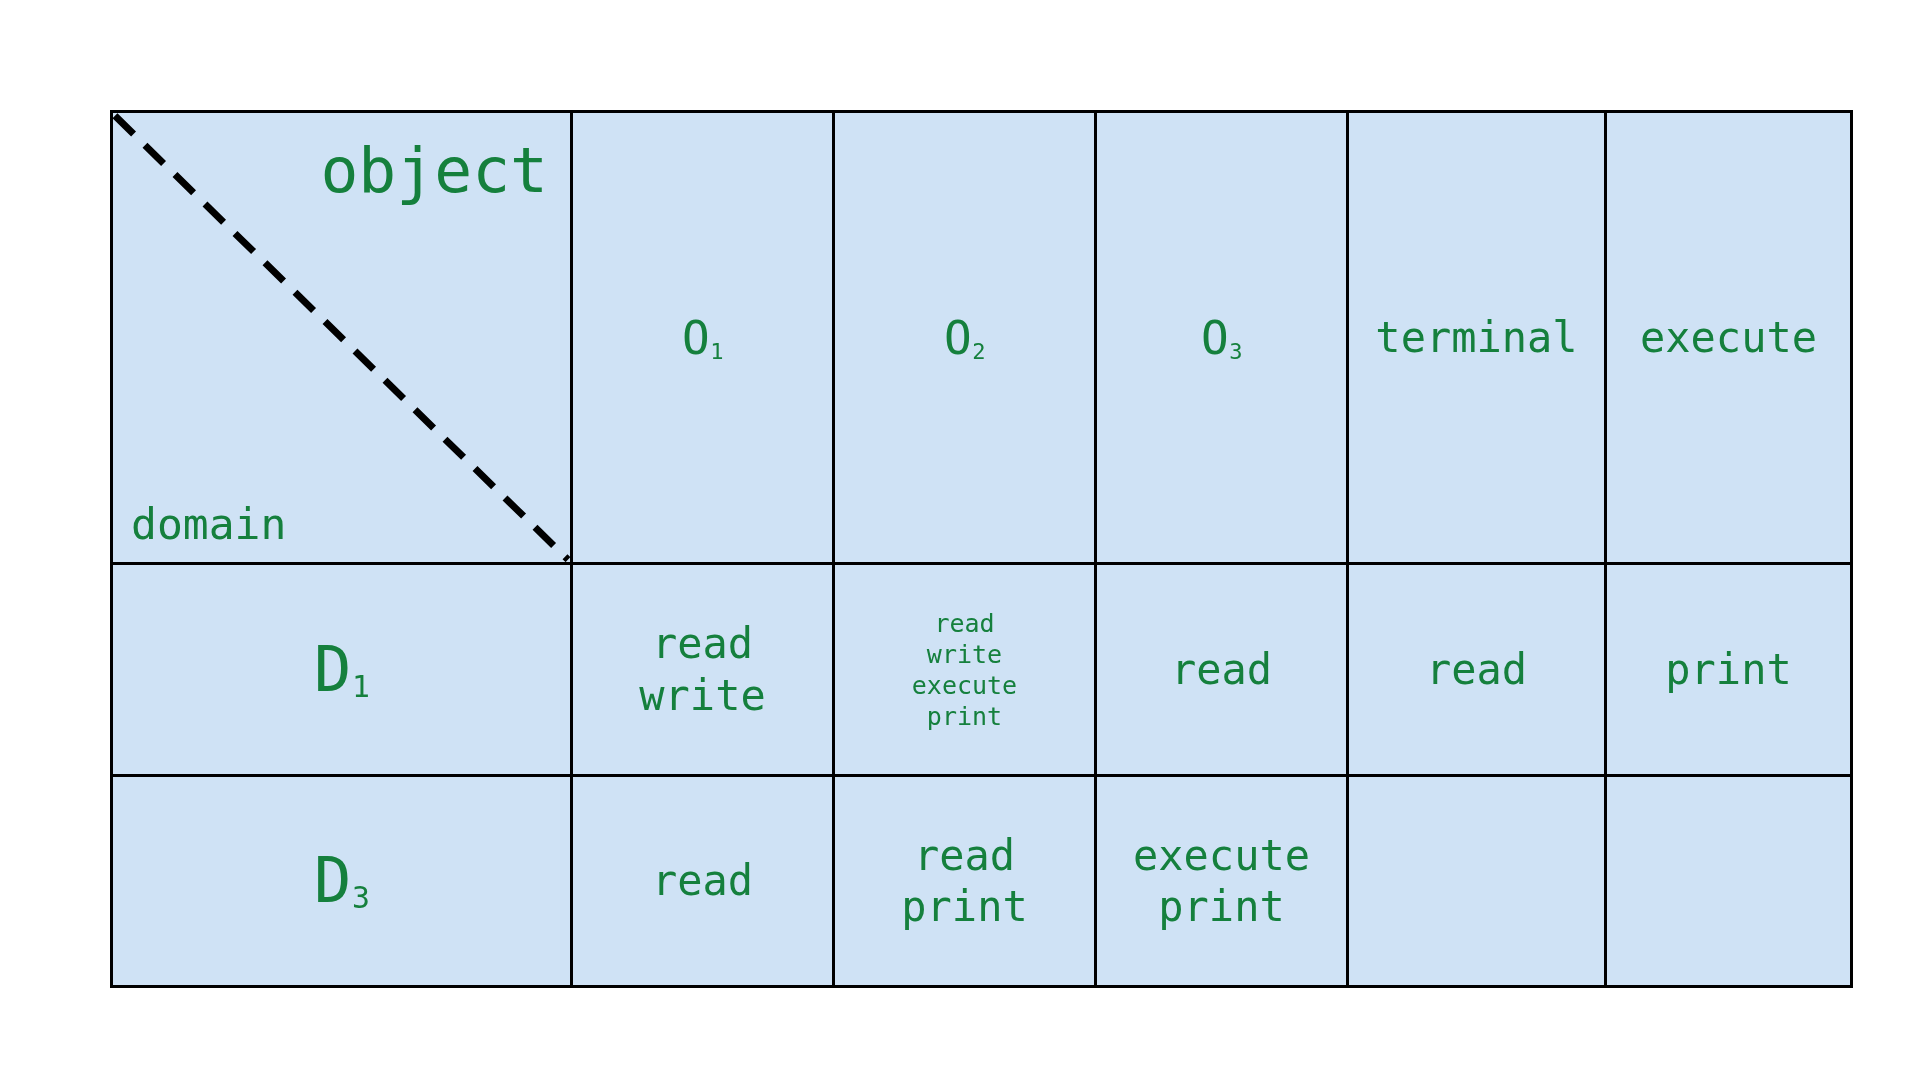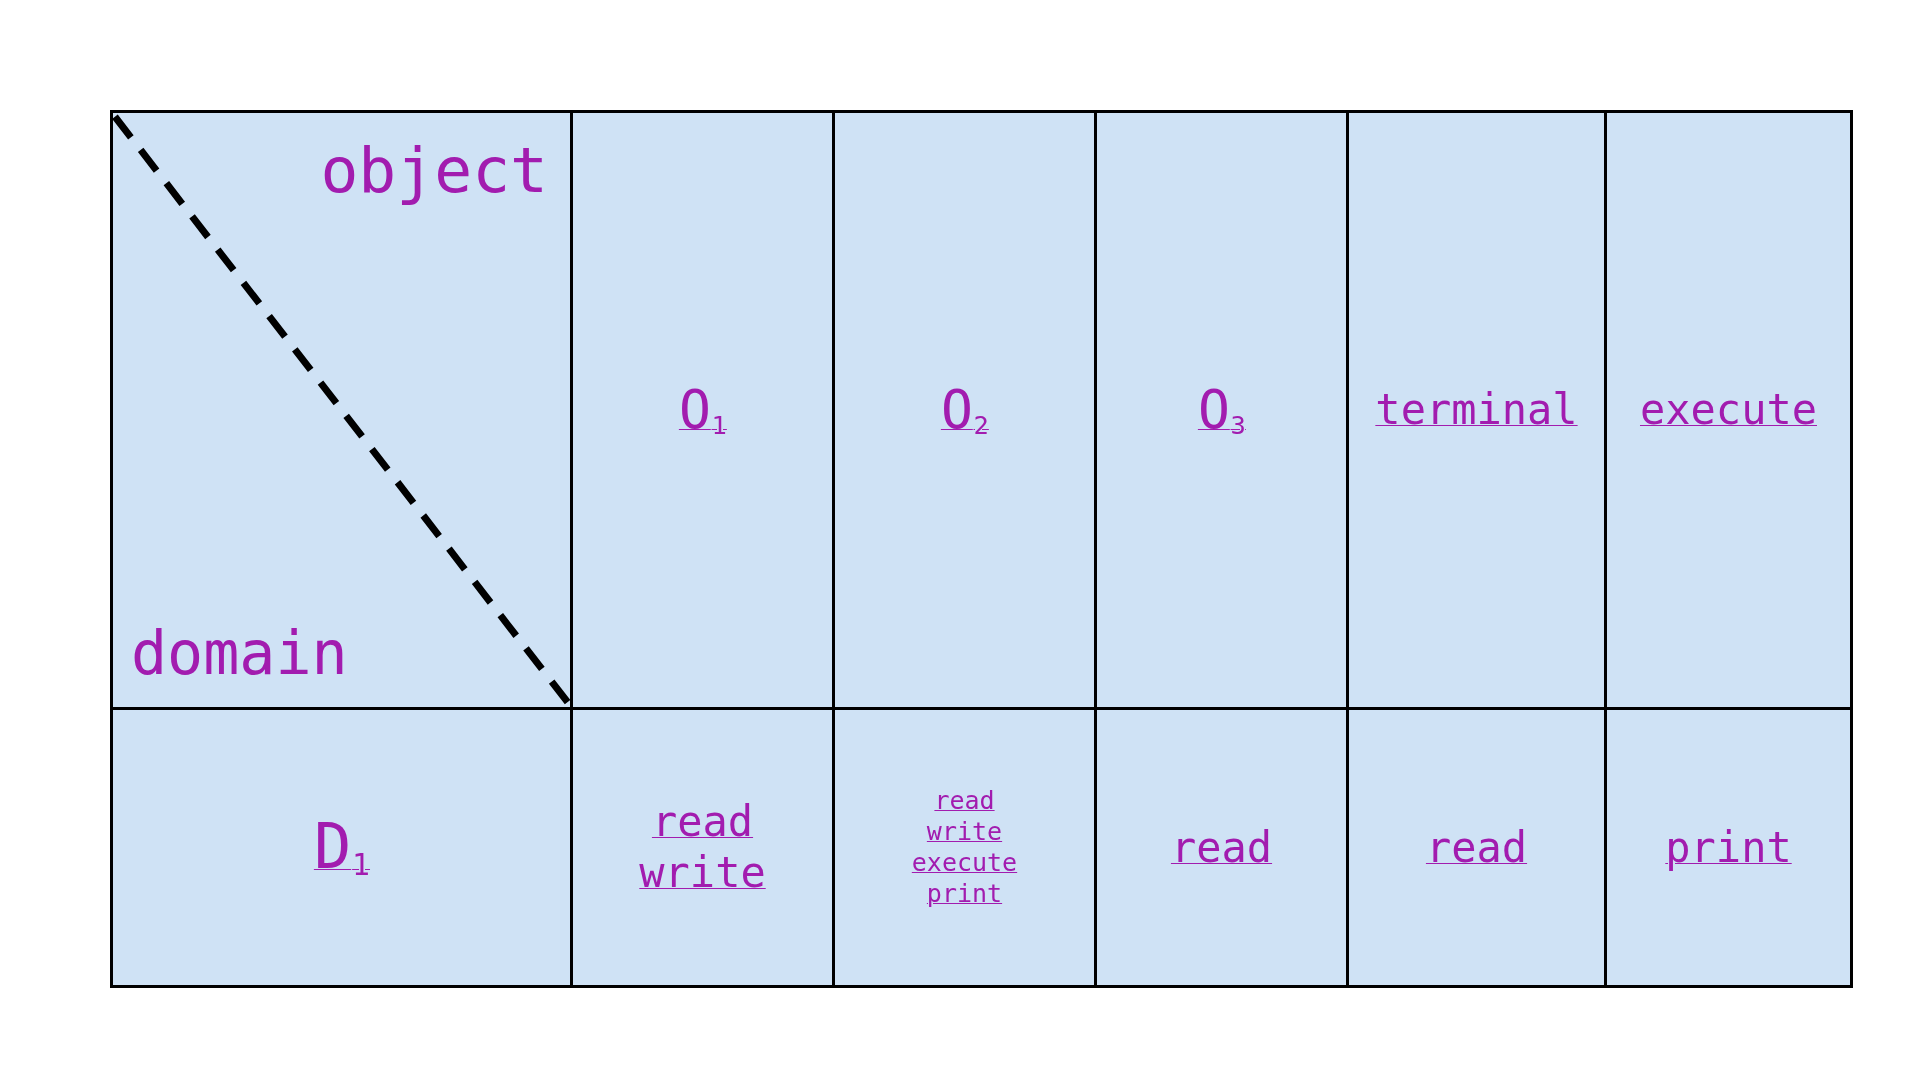--- a/index.html
+++ b/index.html
@@ -28,23 +28,22 @@
     width: 1740px;
     height: 878px;
     background: #cfe2f5;
   }
 
   table.access-matrix td {
     background: #cfe2f5;
     border: 3px solid #000000;
     text-align: center;
     vertical-align: middle;
-    color: #a21caf;
+    color: #15803d;
     padding: 0;
-    text-decoration: underline;
   }
 
   
   col.c-corner   { width: 460px; }
   col.c-o1       { width: 262px; }
   col.c-o2       { width: 262px; }
   col.c-o3       { width: 252px; }
   col.c-terminal { width: 258px; }
   col.c-printer  { width: 246px; }
 
@@ -74,30 +73,30 @@
     right: 22px;
     top: 26px;
     font-size: 63px;
     letter-spacing: 0px;
     line-height: 1;
     white-space: nowrap;
   }
   .corner-label-domain {
     position: absolute;
     left: 18px;
-    bottom: 24px;
-    font-size: 60px;
+    bottom: 16px;
+    font-size: 43px;
     letter-spacing: 0px;
     line-height: 1;
     white-space: nowrap;
   }
 
   
   .obj-head {
-    font-size: 53px;
+    font-size: 46px;
     line-height: 1;
     white-space: nowrap;
   }
   .obj-head sub {
     font-size: 0.48em;
     vertical-align: baseline;
     position: relative;
     top: 0.22em;
     left: 0.03em;
   }
@@ -198,15 +197,37 @@
         </td>
         <td>
           <span class="perm">read</span>
         </td>
         <td>
           <span class="perm">print</span>
         </td>
       </tr>
 
 
+      <tr class="body-row">
+        <td>
+          <span class="dom-head"><span>D</span><sub>3</sub></span>
+        </td>
+        <td>
+          <span class="perm">read</span>
+        </td>
+        <td>
+          <span class="perm">read
+print</span>
+        </td>
+        <td>
+          <span class="perm">execute
+print</span>
+        </td>
+        <td>
+          <span class="perm empty"></span>
+        </td>
+        <td>
+          <span class="perm empty"></span>
+        </td>
+      </tr>
     </tbody>
   </table>
 </div>
 
 </body></html>

